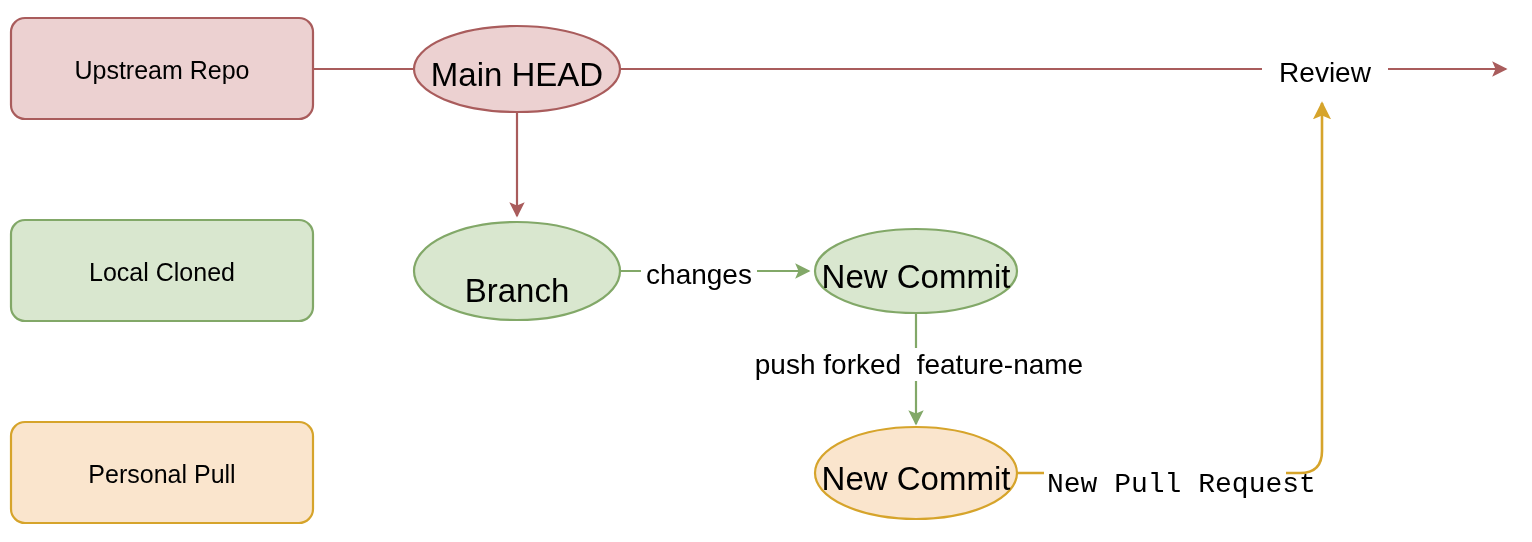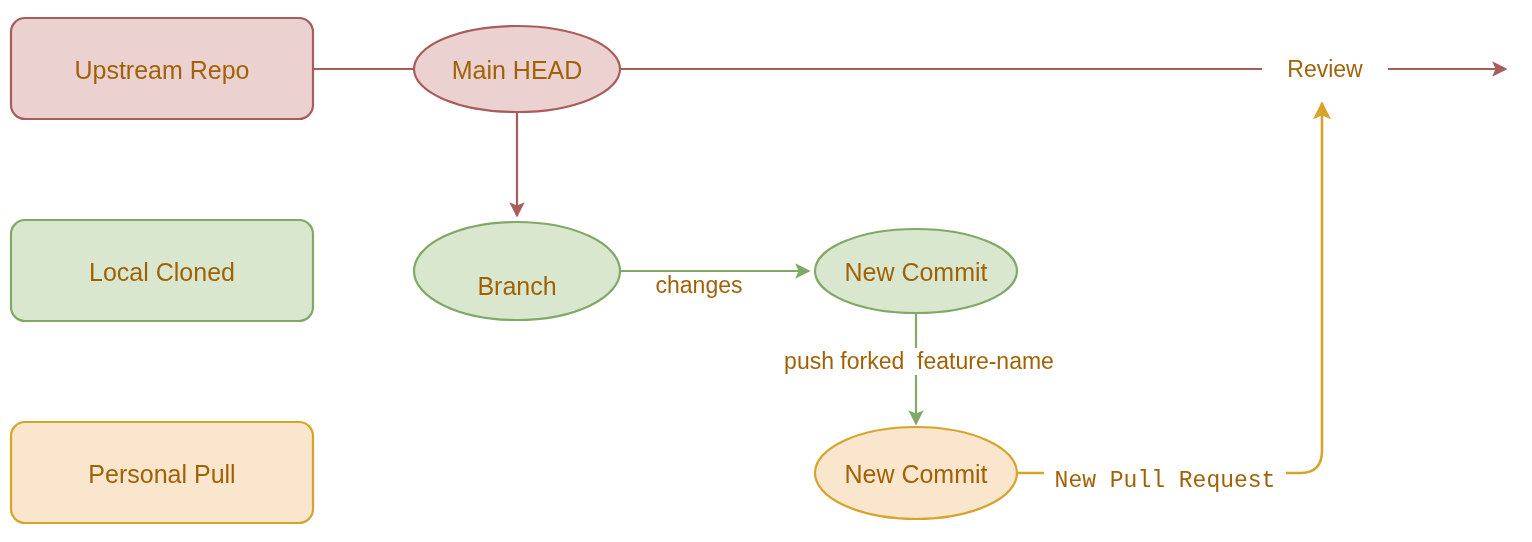--- a/index.html
+++ b/index.html
@@ -20,32 +20,32 @@
   #flow-svg {
     position: absolute;
     left: 0;
     top: 0;
     width: 1532px;
     height: 542px;
   }
   .node-label,
   .edge-label {
     position: absolute;
-    color: #a16207;
+    color: #000000;
     font-family: "Liberation Sans", sans-serif;
     text-align: center;
     white-space: pre;
     line-height: 1.18;
     pointer-events: none;
   }
   .node-label {
-    font-size: 25px;
+    font-size: 33px;
   }
   .edge-label {
-    font-size: 23px;
+    font-size: 28px;
     background: #ffffff;
     padding: 0 3px;
   }
   .lane-label { font-size: 25px; }
 </style>
 </head>
 <body>
 
 <div id="diagram-root">
 
@@ -99,19 +99,19 @@
 
   <div class="node-label" style="left:414px; top:272px; width:206px;">Branch</div>
 
   <div class="node-label" style="left:815px; top:258px; width:202px;">New Commit</div>
 
   <div class="node-label" style="left:815px; top:460px; width:202px;">New Commit</div>
 
   <div class="edge-label" style="left:1262px; top:56px; width:120px;">Review</div>
 
 
-  <div class="edge-label" style="left:641px; top:272px; width:110px;">changes</div>
+  <div class="edge-label" style="left:641px; top:258px; width:110px;">changes</div>
 
   <div class="edge-label" style="left:716px; top:348px; width:400px;">push forked  feature-name</div>
 
   <div class="edge-label" style="left:1044px; top:468px; width:236px;font-family:Liberation Mono, monospace;">New Pull Request</div>
 
 </div>
 
 </body></html>

